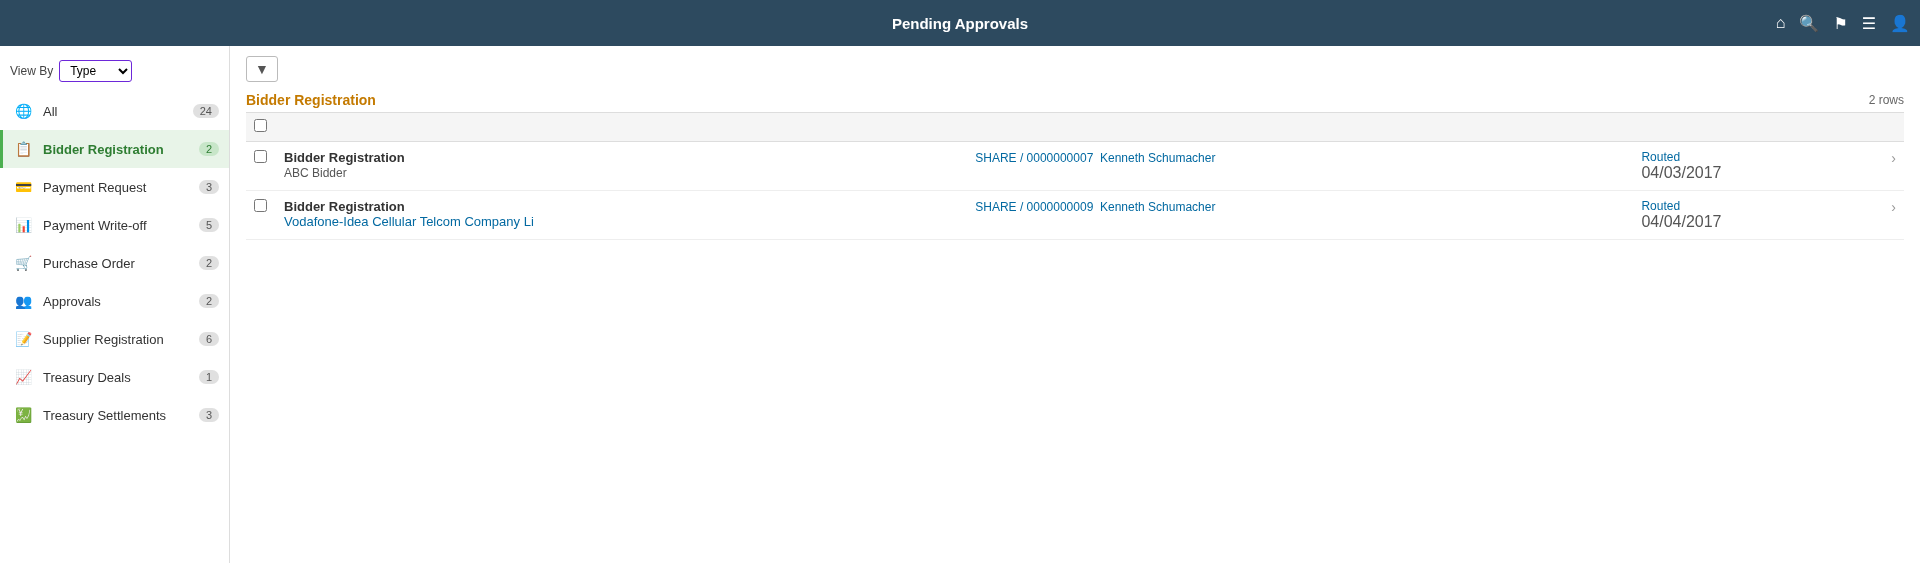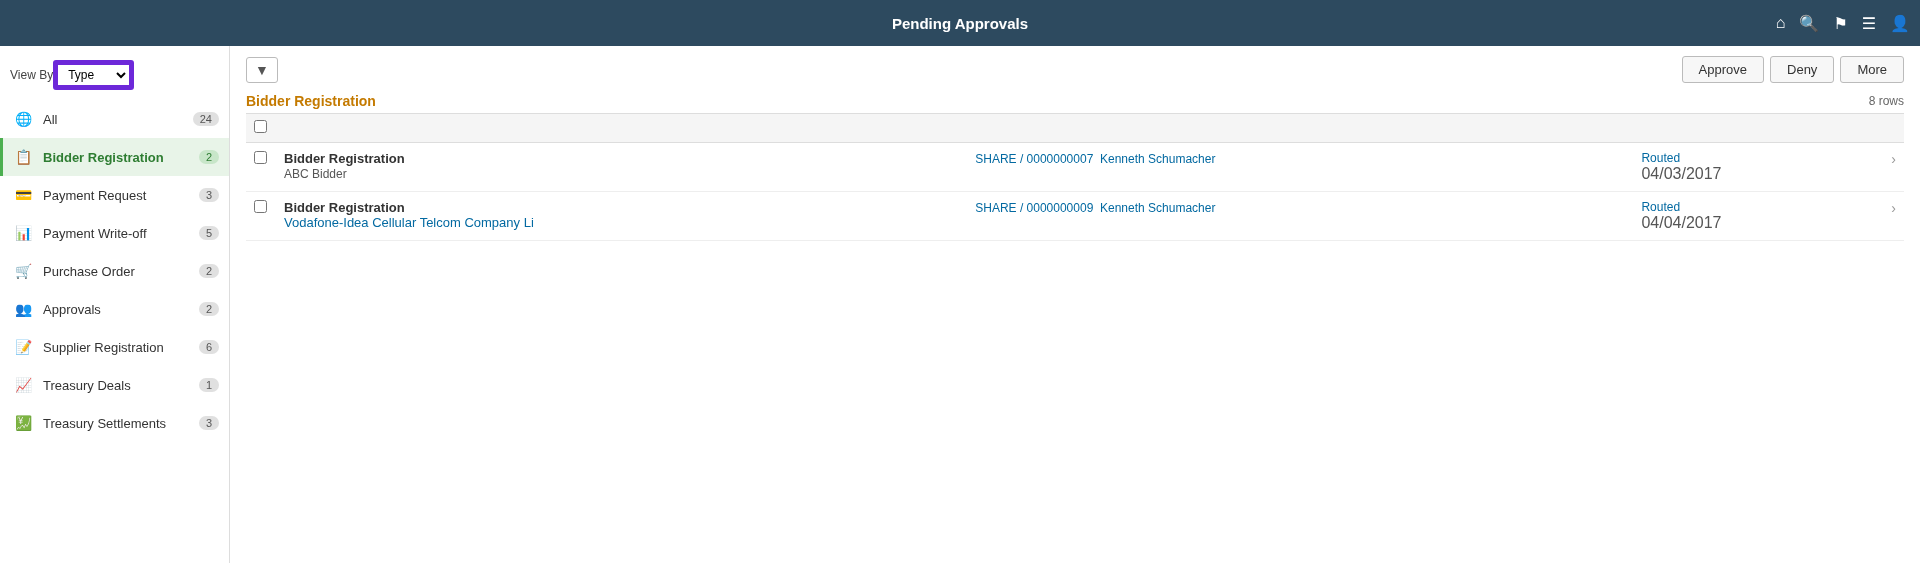--- a/index.html
+++ b/index.html
@@ -43,28 +43,29 @@
       width: 230px;
       background: white;
       border-right: 1px solid #ddd;
       padding: 10px 0;
       overflow-y: auto;
     }
     .view-by {
       display: flex;
       align-items: center;
       padding: 4px 10px 10px 10px;
+      gap: 6px;
     }
     .view-by-label {
       font-size: 12px;
       color: #444;
       white-space: nowrap;
     }
     .view-by-select {
-      border: 5px solid #6d28d9;
+      border: 1px solid #6d28d9;
       border-radius: 3px;
       padding: 2px 18px 2px 6px;
       font-size: 12px;
       background: white;
       cursor: pointer;
       appearance: auto;
     }
 
     .sidebar-item {
       display: flex;
@@ -303,30 +304,25 @@
       <span class="sidebar-item-label">Treasury Settlements</span>
       <span class="badge">3</span>
     </div>
   </div>
 
   <div class="main">
     <div class="toolbar">
       <div class="toolbar-left">
         <button class="filter-btn" title="Filter">▼</button>
       </div>
-      <div class="toolbar-right">
-        <button class="action-btn">Approve</button>
-        <button class="action-btn">Deny</button>
-        <button class="action-btn">More</button>
-      </div>
     </div>
 
     <div class="section-header">
       <span class="section-title">Bidder Registration</span>
-      <span class="row-count">8 rows</span>
+      <span class="row-count">2 rows</span>
     </div>
 
     <table class="approval-table">
       <thead>
         <tr>
           <th style="width:30px;">
             <input type="checkbox" style="">
           </th>
           <th></th>
           <th></th>

